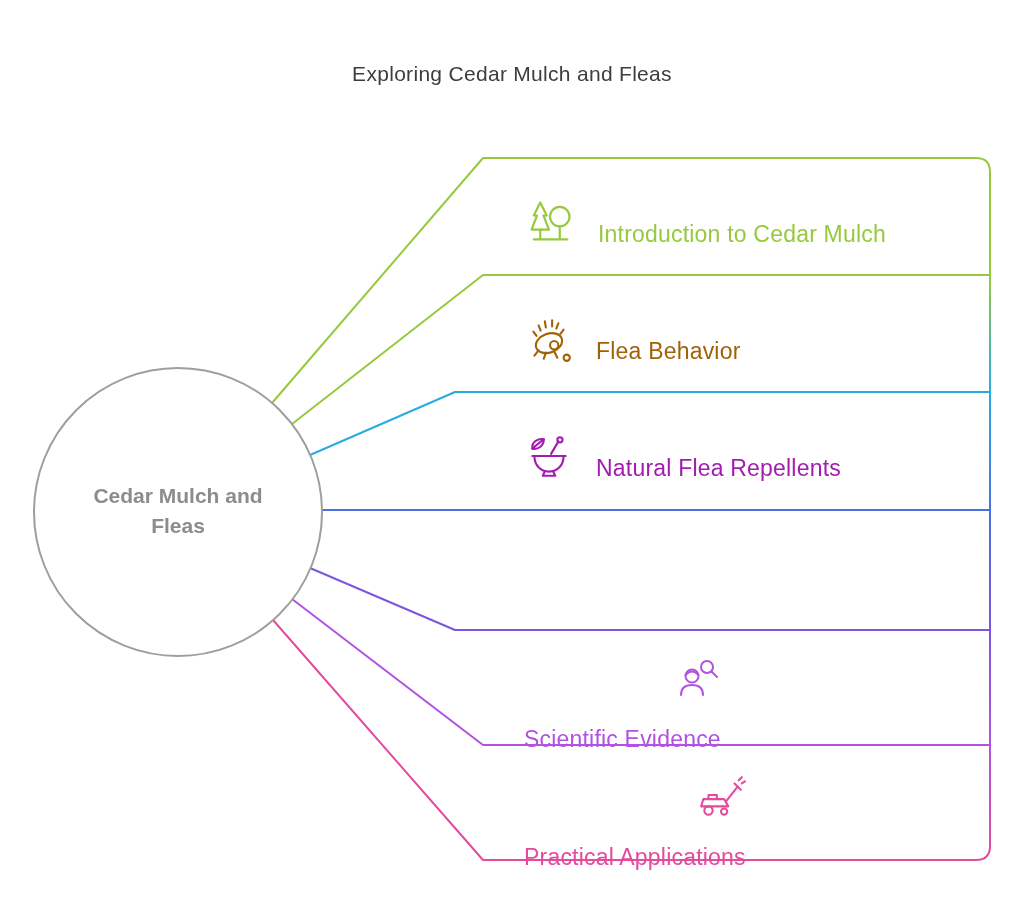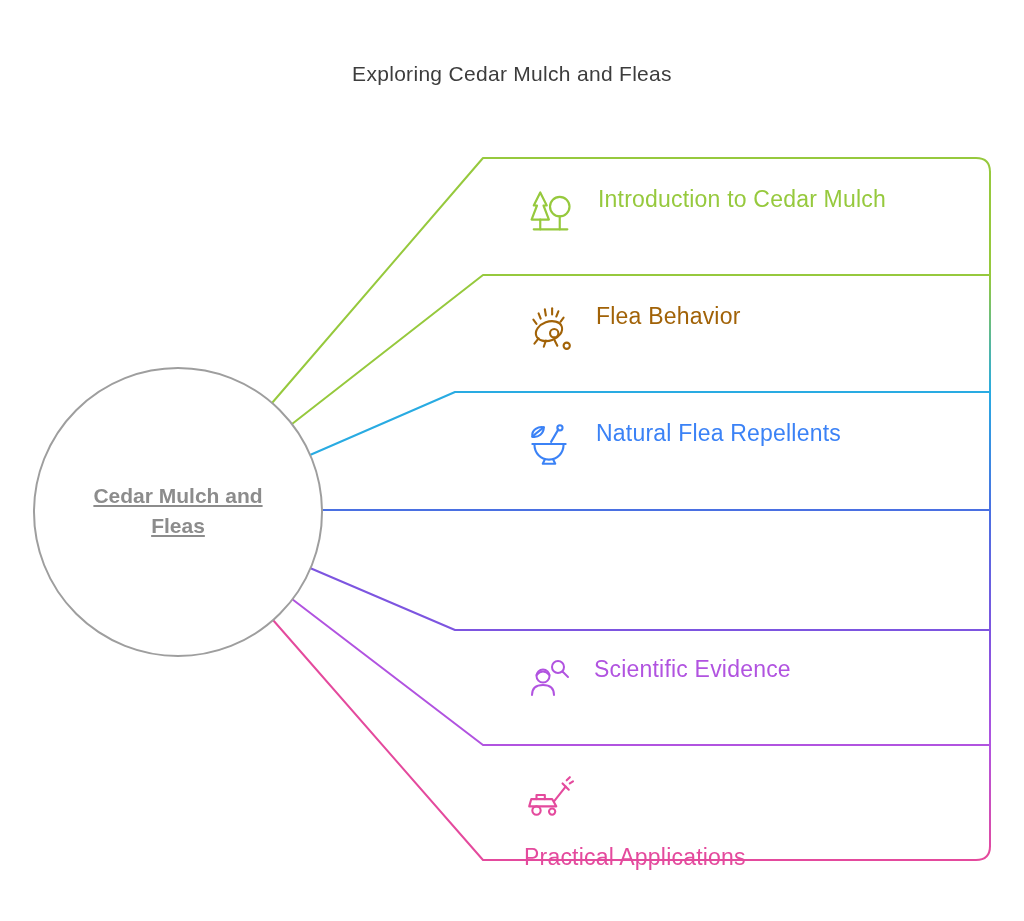--- a/index.html
+++ b/index.html
@@ -10,21 +10,21 @@
   .page-title{
     position:absolute;top:62px;left:0;right:0;text-align:center;
     font-size:21px;font-weight:400;letter-spacing:.3px;color:#3d3d3d;
   }
   .structure{position:absolute;top:0;left:0;}
   .center-label{
     position:absolute;left:83px;top:481px;width:190px;text-align:center;
     font-size:21px;font-weight:700;line-height:1.45;color:#8c8c8c;
   }
   .topic-row{
-    position:absolute;left:524px;height:62px;display:flex;align-items:flex-start;gap:22px;
+    position:absolute;left:524px;height:62px;display:flex;align-items:flex-end;gap:22px;
   }
   .topic-row .icon{flex:0 0 auto;display:flex;align-items:center;}
   .topic-row .label{font-size:23px;font-weight:400;letter-spacing:.2px;white-space:nowrap;}
   .icon svg{display:block;}
 </style>
 </head>
 <body>
 
 <div class="canvas">
 
@@ -49,21 +49,21 @@
       <path d="M310 455 L455 392 H990" stroke="#29ABE2"></path>
       <path d="M322 510 H990" stroke="#4A70E2"></path>
       <path d="M310 568 L455 630 H990" stroke="#7D55E0"></path>
       <path d="M292 599 L483 745 H990" stroke="#B153E0"></path>
       <path d="M273 620 L483 860 H976 Q990 860 990 846" stroke="#E44A9D"></path>
       <path d="M990 172 V846" stroke="url(#edgeGrad)"></path>
       <circle cx="178" cy="512" r="144" fill="#ffffff" stroke="#9E9E9E"></circle>
     </g>
   </svg>
 
-  <div class="center-label" style="color: rgb(140, 140, 140); text-decoration: underline;">Cedar Mulch and Fleas</div>
+  <div class="center-label" style="color: rgb(140, 140, 140);">Cedar Mulch and Fleas</div>
 
   <div class="topic-row" style="top: 186px; color: rgb(150, 201, 61);">
     <span class="icon">
       <svg viewBox="0 0 48 48" width="52" height="52" fill="none" stroke="currentColor" stroke-width="2" stroke-linecap="round" stroke-linejoin="round">
         <path d="M15 6 L9 18 H12 L7 31 H23 L18 18 H21 Z"></path>
         <path d="M15 31 V40"></path>
         <circle cx="33" cy="19" r="9"></circle>
         <path d="M33 28 V40"></path>
         <path d="M9 40 H40"></path>
       </svg>
@@ -84,37 +84,37 @@
         <path d="M14 34 L10 39"></path>
           <path d="M21 36 L19 42"></path>
           <path d="M29 35 L32 41"></path>
         <circle cx="29" cy="29" r="4"></circle>
         <circle cx="41" cy="41" r="3"></circle>
       </svg>
     </span>
     <span class="label">Flea Behavior</span>
   </div>
 
-  <div class="topic-row" style="top: 420px; color: #3b82f6;">
+  <div class="topic-row" style="top: 420px; color: #a21caf;">
     <span class="icon">
       <svg viewBox="0 0 48 48" width="50" height="50" fill="none" stroke="currentColor" stroke-width="2" stroke-linecap="round" stroke-linejoin="round">
         <path d="M8 23 H40"></path>
         <path d="M10 23 C10 32 16 38 24 38 C32 38 38 32 38 23"></path>
         <path d="M20 38 L18 42 H30 L28 38"></path>
         <path d="M26 21 L33 9"></path>
         <circle cx="34.5" cy="7.5" r="2.5"></circle>
         <path d="M8 16 C7 9 14 6 19 7 C19 13 14 17 8 16 Z"></path>
         <path d="M8 16 C11 13 15 10 19 7"></path>
       </svg>
     </span>
     <span class="label">Natural Flea Repellents</span>
   </div>
 
 
-  <div class="topic-row" style="top: 656px; color: rgb(177, 83, 224);">
+  <div class="topic-row" style="top: 656px; color: rgb(177, 83, 224); flex-direction: column;">
     <span class="icon">
       <svg viewBox="0 0 48 48" width="48" height="48" fill="none" stroke="currentColor" stroke-width="2" stroke-linecap="round" stroke-linejoin="round">
         <circle cx="19" cy="20" r="6.5"></circle>
         <path d="M12.5 19 Q19 12 25.5 19"></path>
         <path d="M8 39 Q8 29 19 29 Q30 29 30 39"></path>
         <circle cx="34" cy="11" r="6"></circle>
         <path d="M38.5 15.5 L44 21"></path>
       </svg>
     </span>
     <span class="label">Scientific Evidence</span>

